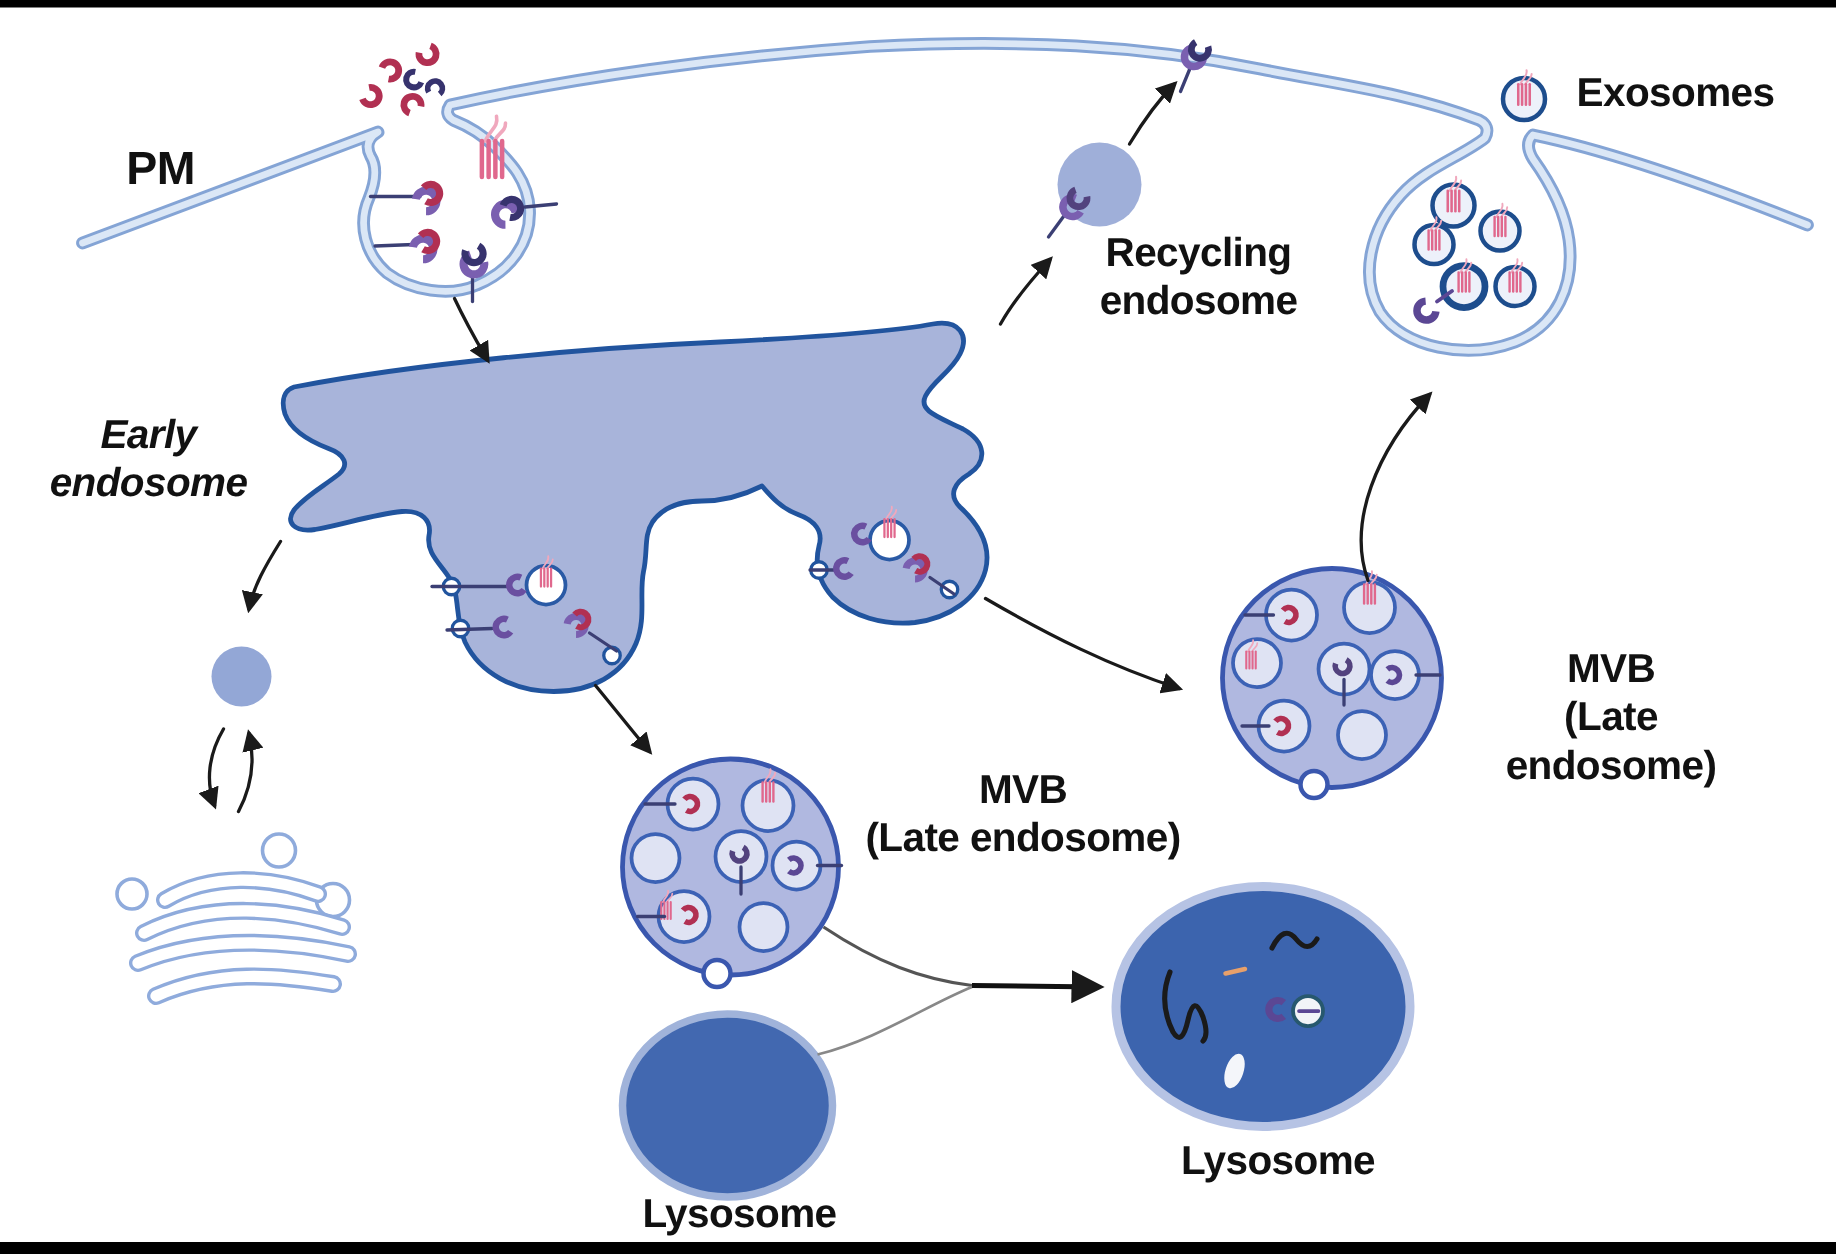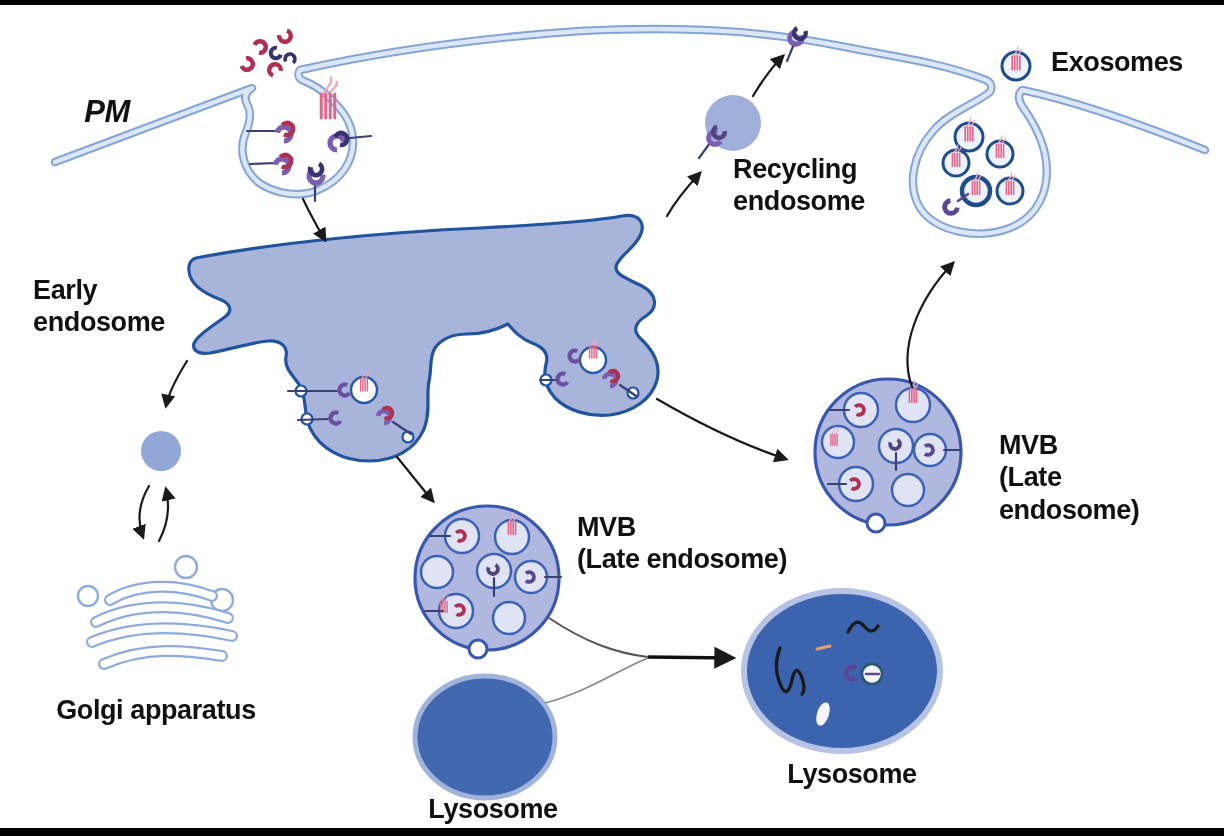--- a/index.html
+++ b/index.html
@@ -1,20 +1,20 @@
 <!DOCTYPE html>
 <html><head>
 <meta charset="utf-8">
 <style>
   html,body{margin:0;padding:0;background:#ffffff;}
   #stage{position:relative;width:1224px;height:836px;background:#ffffff;overflow:hidden;
          font-family:"Liberation Sans",sans-serif;}
   #stage svg{position:absolute;left:0;top:0;}
   .lbl{position:absolute;transform:translate(-50%,-50%);font-weight:700;font-size:27px;
-       color:#111;white-space:pre-line;text-align:left;line-height:1.2;letter-spacing:-0.4px;}
+       color:#111;white-space:pre-line;text-align:center;line-height:1.2;letter-spacing:-0.4px;}
   .lbl-pm{font-size:31px;}
   .ilv{fill:#dfe3f3;stroke:#3c62b5;stroke-width:2.5;}
   .ilv-white{fill:#ffffff;stroke:#2a5aa5;stroke-width:2.5;}
   .stem{stroke:#3b3f74;stroke-width:2.2;stroke-linecap:round;fill:none;}
   .arrow{fill:none;stroke:#1a1a1a;stroke-width:2.2;stroke-linecap:round;}
   .bite{fill:#ffffff;stroke:#21549e;stroke-width:2.2;}
   .exoc{fill:#edf1fa;stroke:#1d4d8d;stroke-width:3;}
 </style>
 </head>
 <body>
@@ -239,27 +239,26 @@
     <path class="arrow" d="M 159 541 C 168 524 170 506 166 489" marker-end="url(#ah)"></path>
     <path class="arrow" d="M 397 457 C 411 474 422 488 433 501" marker-end="url(#ah)"></path>
     <path class="arrow" d="M 657 399 C 700 424 740 444 786 459" stroke="url(#g2)" marker-end="url(#ah)"></path>
     <path class="arrow" d="M 912 387 C 898 348 918 300 953 263" stroke="url(#g1)" marker-end="url(#ah)"></path>
     <path d="M 549 618 C 585 642 615 653 648 657" fill="none" stroke="#555" stroke-width="2"></path>
     <path d="M 545 703 C 585 693 618 670 648 658" fill="none" stroke="#888" stroke-width="1.8"></path>
     <path d="M 648 657 L 732 658" fill="none" stroke="#111" stroke-width="3.4" marker-end="url(#ah)"></path>
   </g>
 </svg>
 
-<div class="lbl lbl-pm" style="left:107px;top:112px;font-style:italic;">PM</div>
-<div class="lbl" style="left:99px;top:306px;">Early
+<div class="lbl lbl-pm" style="left:107px;top:112px;">PM</div>
+<div class="lbl" style="left:99px;top:306px;font-style:italic;">Early
 endosome</div>
 <div class="lbl" style="left:799px;top:185px;">Recycling
 endosome</div>
 <div class="lbl" style="left:1117px;top:62px;">Exosomes</div>
 <div class="lbl" style="left:682px;top:543px;">MVB
 (Late endosome)</div>
 <div class="lbl" style="left:1074px;top:478px;">MVB
 (Late endosome)</div>
 <div class="lbl" style="left:493px;top:809px;">Lysosome</div>
 <div class="lbl" style="left:852px;top:774px;">Lysosome</div>
-<div class="lbl" style="left:156px;top:710px;">Golgi apparatus</div>
 
 </div>
 
 </body></html>

